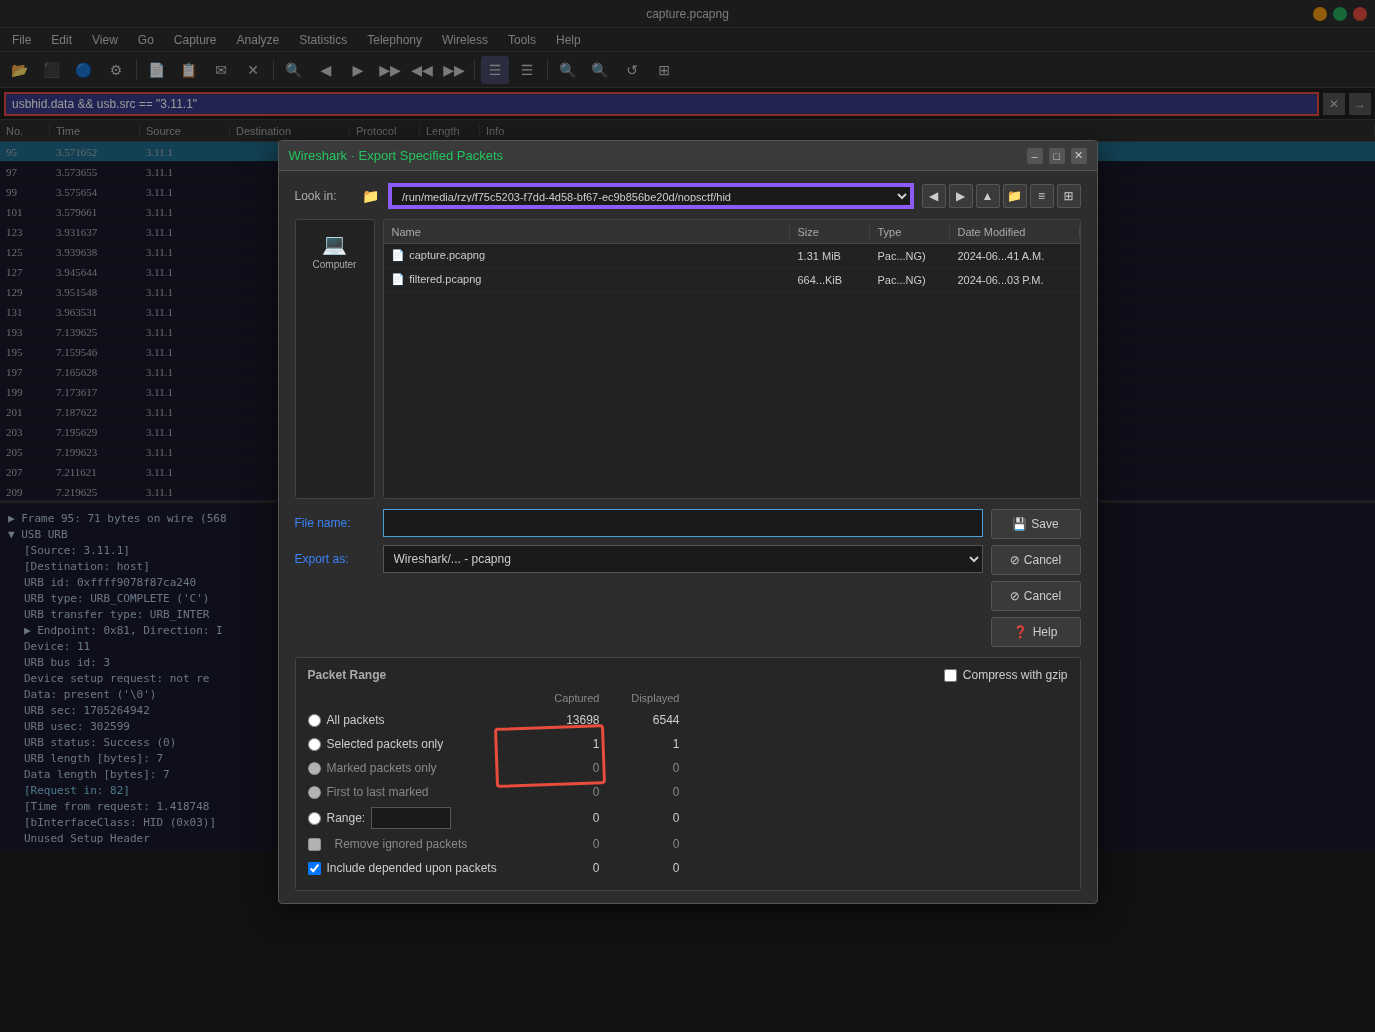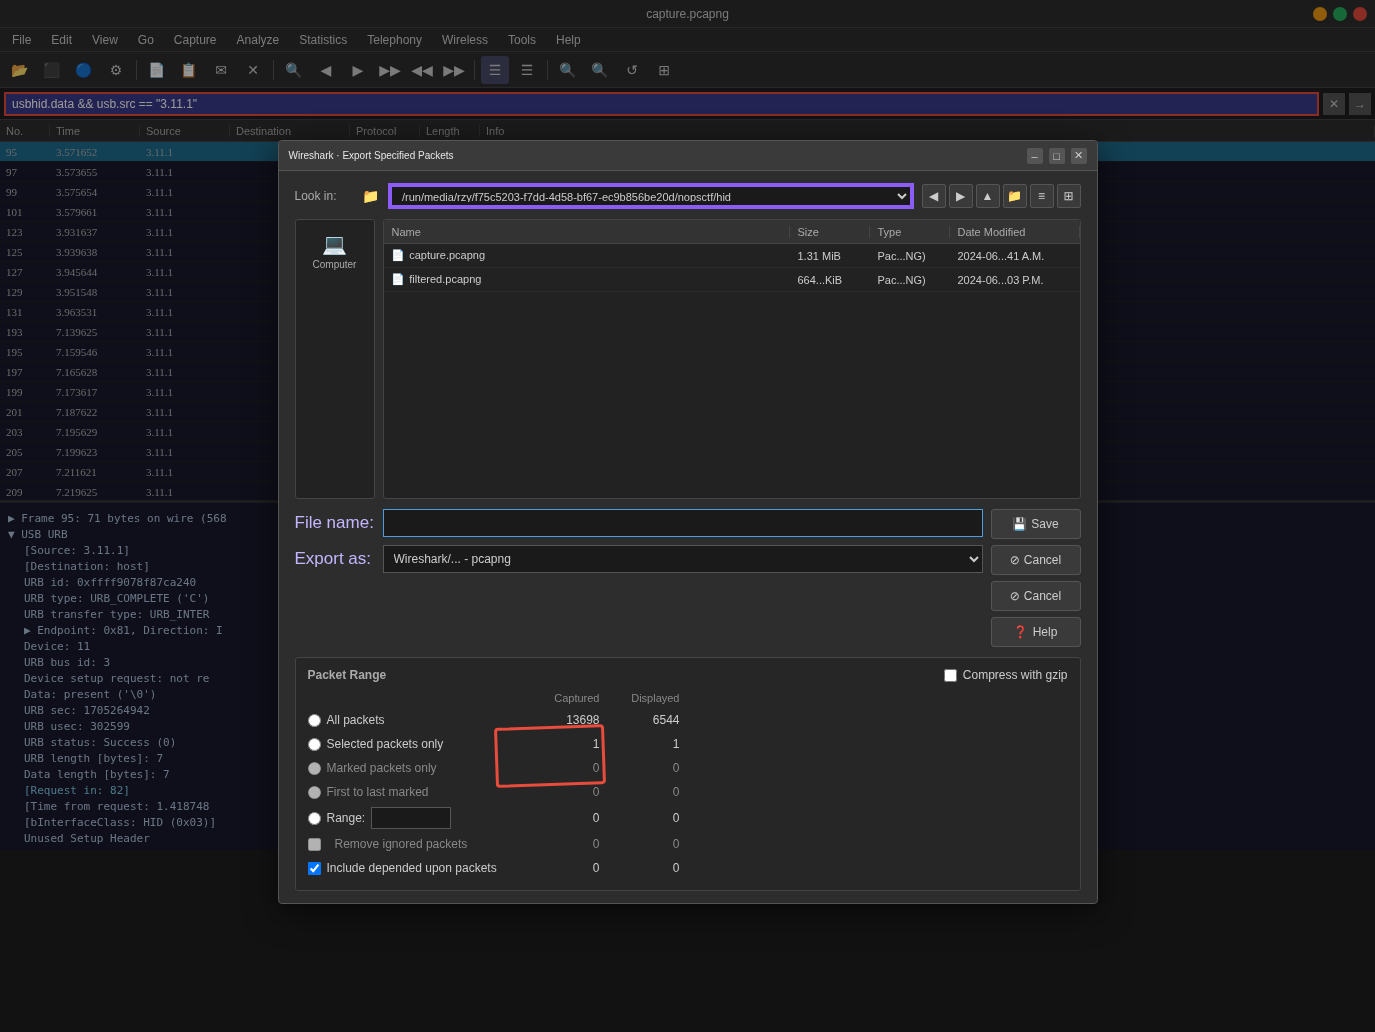--- a/index.html
+++ b/index.html
@@ -191,22 +191,22 @@
       background: #3a3a3a;
       height: 30px;
       display: flex;
       align-items: center;
       justify-content: space-between;
       padding: 0 10px;
       border-bottom: 1px solid #555;
       border-radius: 4px 4px 0 0;
     }
     .dialog-title-bar .title-text {
-      color: #e5e5e5;
-      font-size: 10px;
+      color: #22c55e;
+      font-size: 13px;
     }
     .dialog-title-controls {
       display: flex;
       gap: 6px;
     }
     .dialog-title-btn {
       width: 16px; height: 16px;
       background: #555;
       border: none;
       color: #ccc;
@@ -334,22 +334,22 @@
     }
     .file-icon { margin-right: 4px; }
 
     
     .field-row {
       display: flex;
       align-items: center;
       gap: 8px;
     }
     .field-label {
-      color: #c4b5fd;
-      font-size: 17px;
+      color: #3b82f6;
+      font-size: 12px;
       width: 80px;
       white-space: nowrap;
     }
     .field-input {
       flex: 1;
       background: #1a1a1a;
       border: 1px solid #4a9eda;
       color: #fff;
       padding: 3px 6px;
       font-size: 12px;

